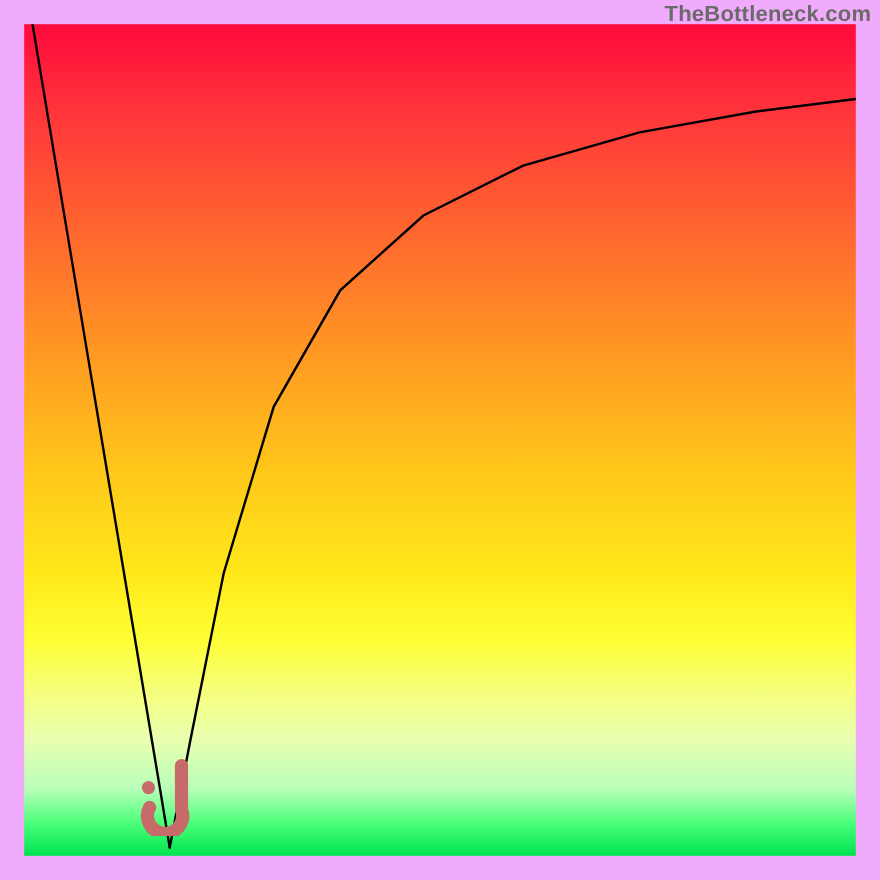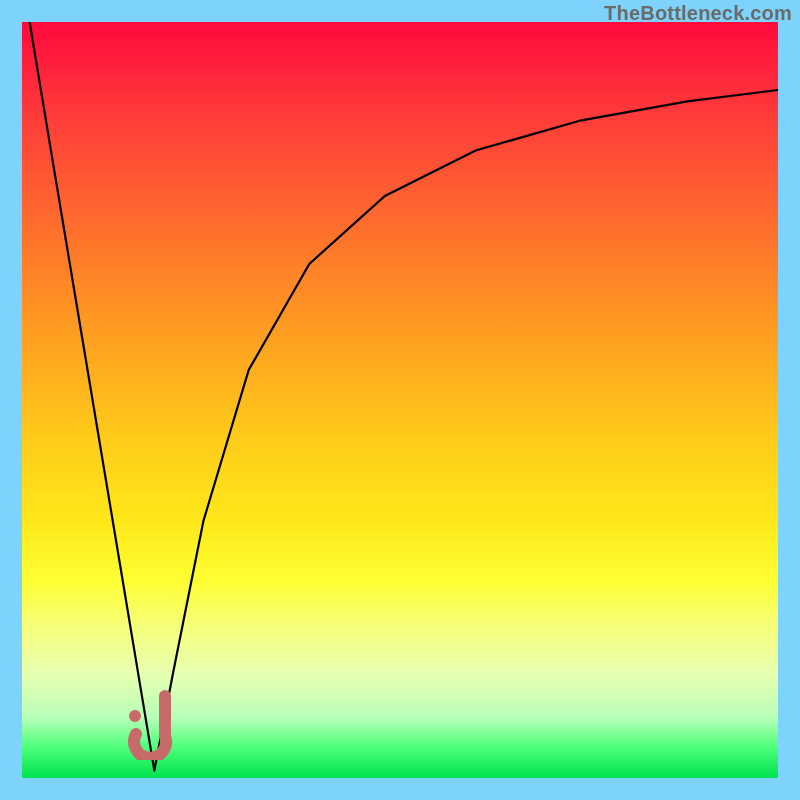--- a/index.html
+++ b/index.html
@@ -1,21 +1,21 @@
 <!DOCTYPE html>
 <html><head>
 <meta charset="utf-8">
 <style>
   * { margin: 0; padding: 0; box-sizing: border-box; }
   html, body { width: 800px; height: 800px; overflow: hidden; background: #000; }
   .frame {
     position: relative;
     width: 800px;
     height: 800px;
-    background: #7dd3fc;
+    background: #f0abfc;
   }
   .plot-area {
     position: absolute;
     left: 22px;
     top: 22px;
     width: 756px;
     height: 756px;
     background: linear-gradient(to bottom,
       #ff0a3c 0%,
       #ff3a3a 12%,

